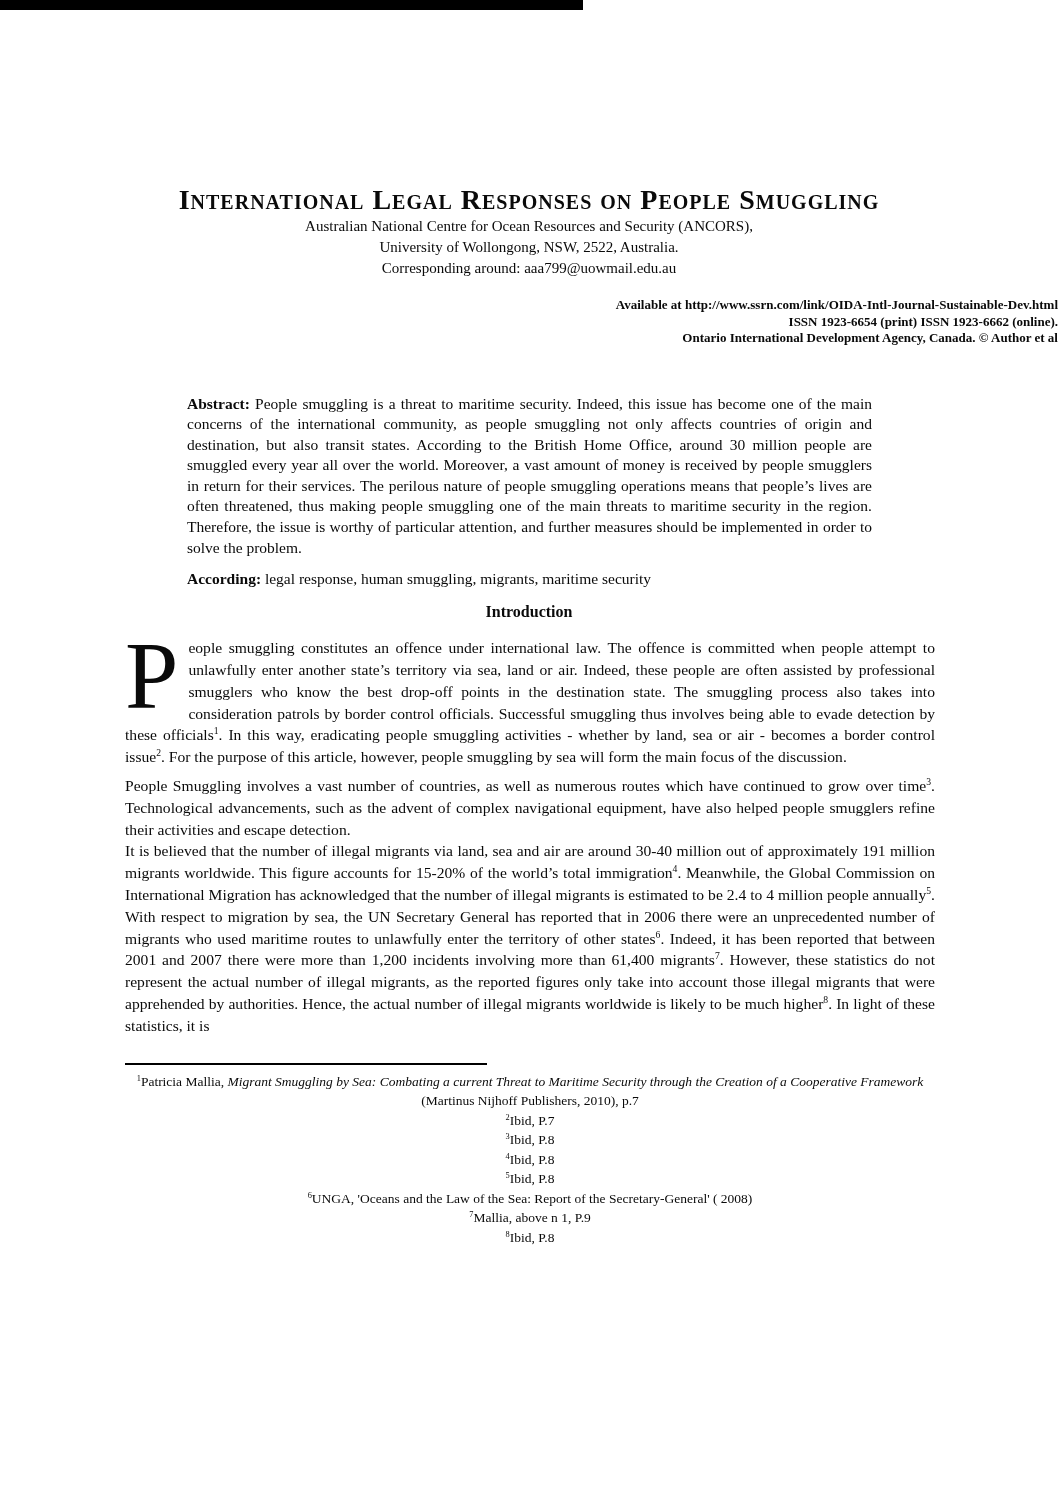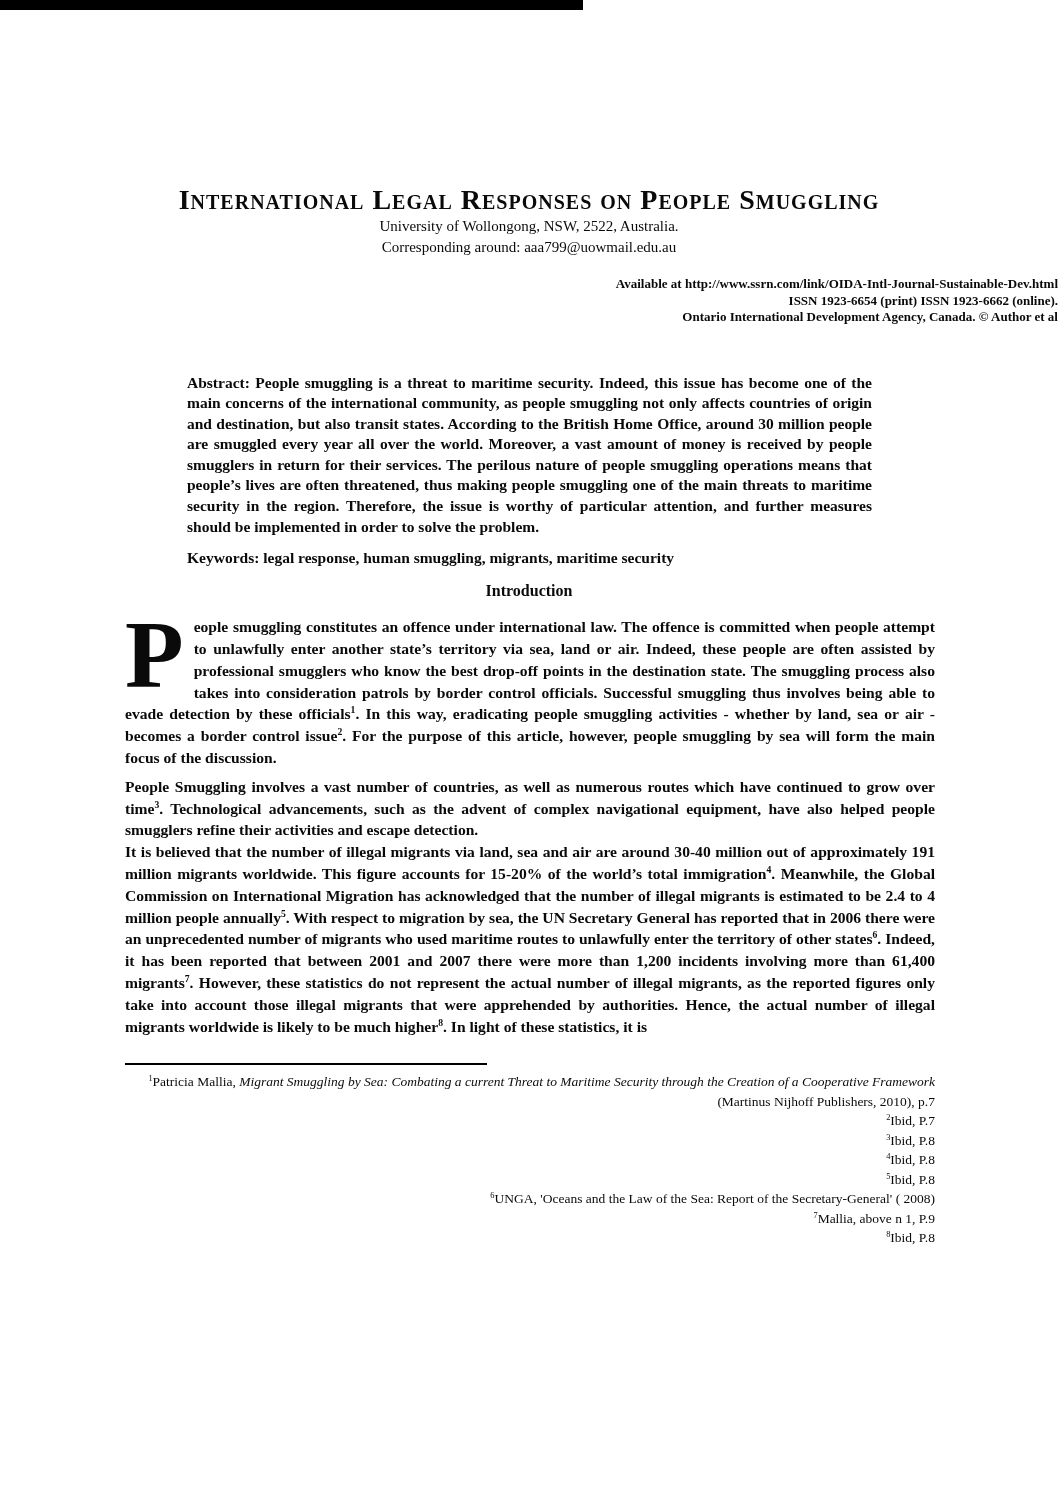--- a/index.html
+++ b/index.html
@@ -41,48 +41,49 @@
   .p3{margin-top:0;}
   .dropcap{
     float:left;
     font-size:96px;
     line-height:64px;
     height:64px;
     margin:7px 10px 0 0;
   }
   sup{font-size:62%;vertical-align:super;line-height:0;}
   .fnrule{margin:26px 0 7px 125px;width:362px;border:0;border-top:2px solid #000;height:0;}
-  .footnote{margin:0 123px 0 125px;font-size:13.5px;line-height:19.5px;text-align:right;}
+  .footnote{margin:0 123px 0 125px;font-size:13.5px;line-height:19.5px;text-align:center;}
   .footnote i{font-size:13.5px;}
-  p{padding:0;font-weight:bold;}
+  p{padding:0;}
 </style>
 </head>
 <body>
 
 <div class="page">
 
   <div class="scan-bar"></div>
 
   <h1 class="title">International Legal Responses on People Smuggling</h1>
 
 
   <div class="affil">
+    <div class="affil-line">Australian National Centre for Ocean Resources and Security (ANCORS),</div>
     <div class="affil-line">University of Wollongong, NSW, 2522, Australia.</div>
     <div class="affil-line">Corresponding around: aaa799@uowmail.edu.au</div>
   </div>
 
   <div class="avail">
     <div class="avail-line">Available at http://www.ssrn.com/link/OIDA-Intl-Journal-Sustainable-Dev.html</div>
     <div class="avail-line">ISSN 1923-6654 (print) ISSN 1923-6662 (online).</div>
     <div class="avail-line">Ontario International Development Agency, Canada. © Author et al</div>
   </div>
 
   <p class="abstract"><b>Abstract: </b>People smuggling is a threat to maritime security. Indeed, this issue has become one of the main concerns of the international community, as people smuggling not only affects countries of origin and destination, but also transit states. According to the British Home Office, around 30 million people are smuggled every year all over the world. Moreover, a vast amount of money is received by people smugglers in return for their services. The perilous nature of people smuggling operations means that people’s lives are often threatened, thus making people smuggling one of the main threats to maritime security in the region. Therefore, the issue is worthy of particular attention, and further measures should be implemented in order to solve the problem.</p>
 
-  <p class="keywords"><b>Keywords: </b>legal response, human smuggling, migrants, maritime security</p>
+  <p class="keywords"><b>According: </b>legal response, human smuggling, migrants, maritime security</p>
 
   <h2 class="section">Introduction</h2>
 
   <p class="body p1"><span class="dropcap">P</span><span>eople smuggling constitutes an offence under international law. The offence is committed when people attempt to unlawfully enter another state’s territory via sea, land or air. Indeed, these people are often assisted by professional smugglers who know the best drop-off points in the destination state. The smuggling process also takes into consideration patrols by border control officials. Successful smuggling thus involves being able to evade detection by these officials<sup>1</sup>. In this way, eradicating people smuggling activities - whether by land, sea or air - becomes a border control issue<sup>2</sup>. For the purpose of this article, however, people smuggling by sea will form the main focus of the discussion.</span></p>
 
   <p class="body p2">People Smuggling involves a vast number of countries, as well as numerous routes which have continued to grow over time<sup>3</sup>. Technological advancements, such as the advent of complex navigational equipment, have also helped people smugglers refine their activities and escape detection.</p>
 
   <p class="body p3">It is believed that the number of illegal migrants via land, sea and air are around 30-40 million out of approximately 191 million migrants worldwide. This figure accounts for 15-20% of the world’s total immigration<sup>4</sup>. Meanwhile, the Global Commission on International Migration has acknowledged that the number of illegal migrants is estimated to be 2.4 to 4 million people annually<sup>5</sup>. With respect to migration by sea, the UN Secretary General has reported that in 2006 there were an unprecedented number of migrants who used maritime routes to unlawfully enter the territory of other states<sup>6</sup>. Indeed, it has been reported that between 2001 and 2007 there were more than 1,200 incidents involving more than 61,400 migrants<sup>7</sup>. However, these statistics do not represent the actual number of illegal migrants, as the reported figures only take into account those illegal migrants that were apprehended by authorities. Hence, the actual number of illegal migrants worldwide is likely to be much higher<sup>8</sup>. In light of these statistics, it is</p>
 
   <hr class="fnrule">

